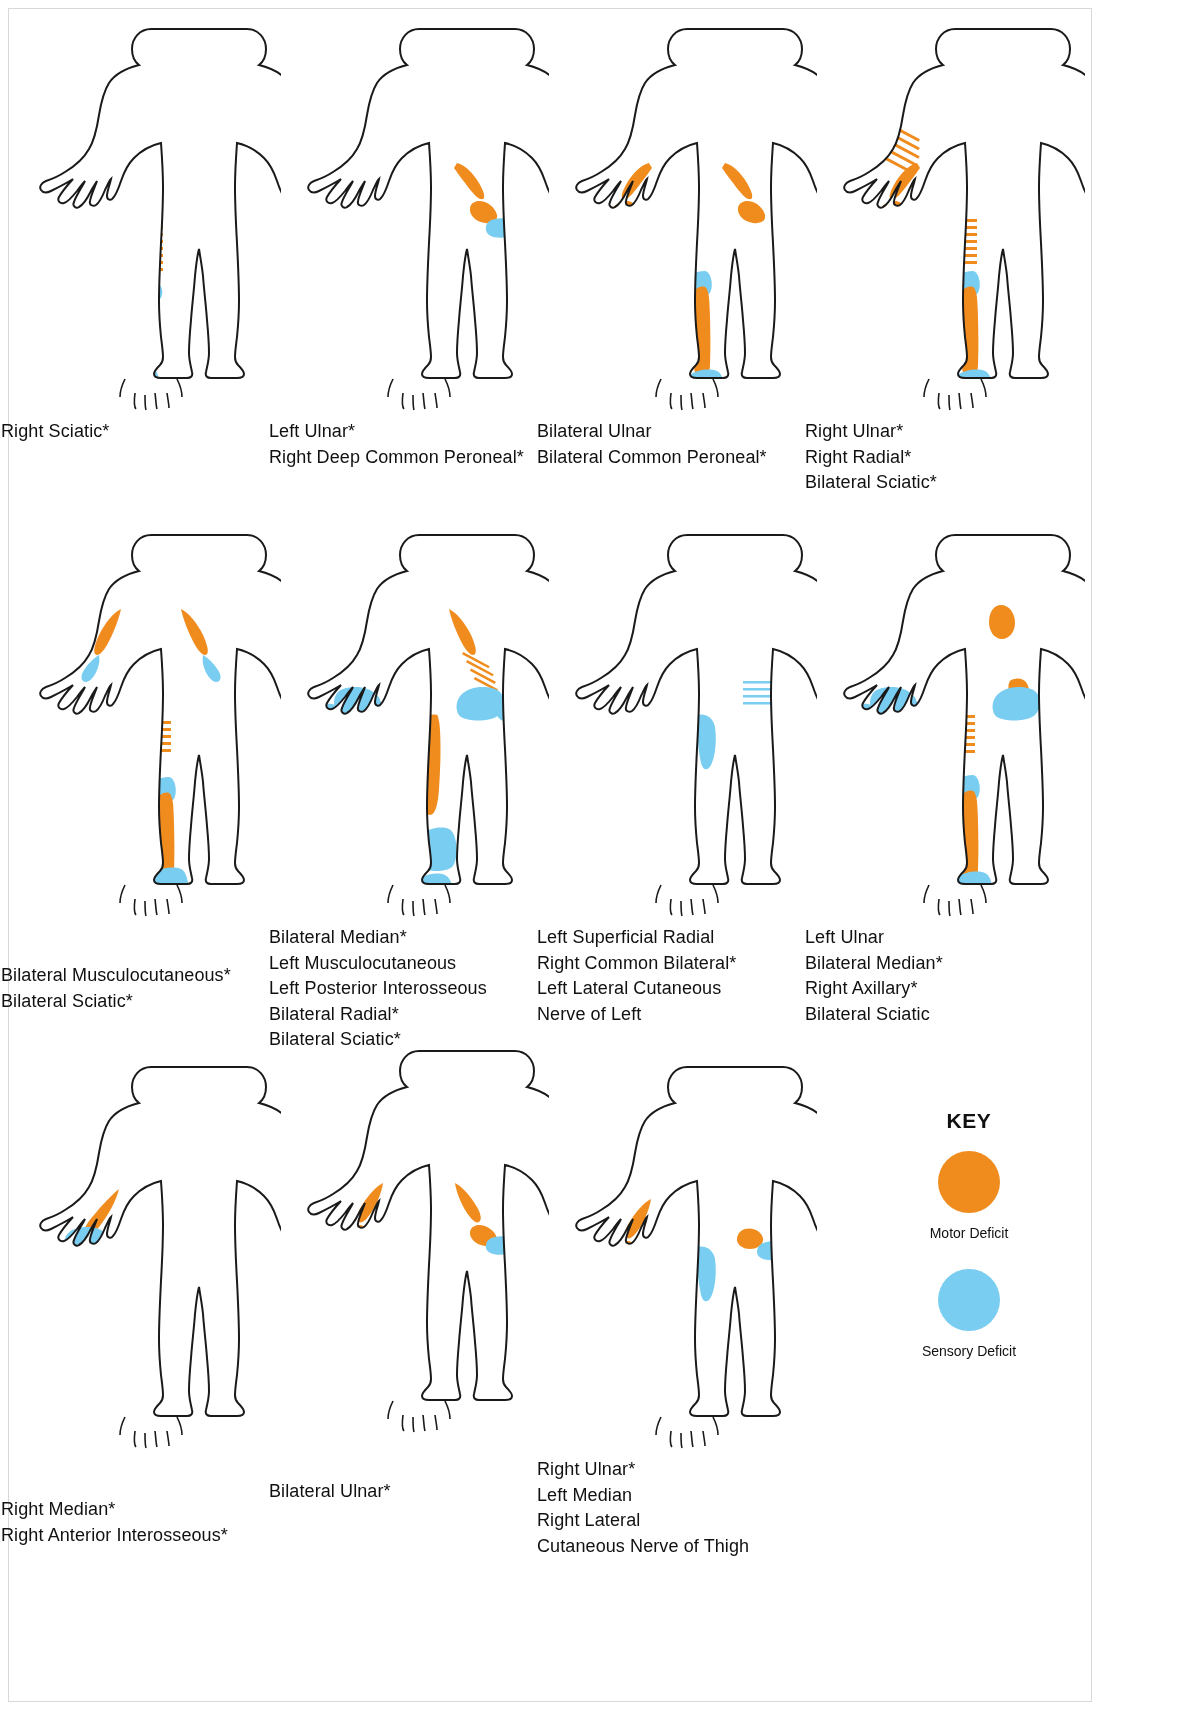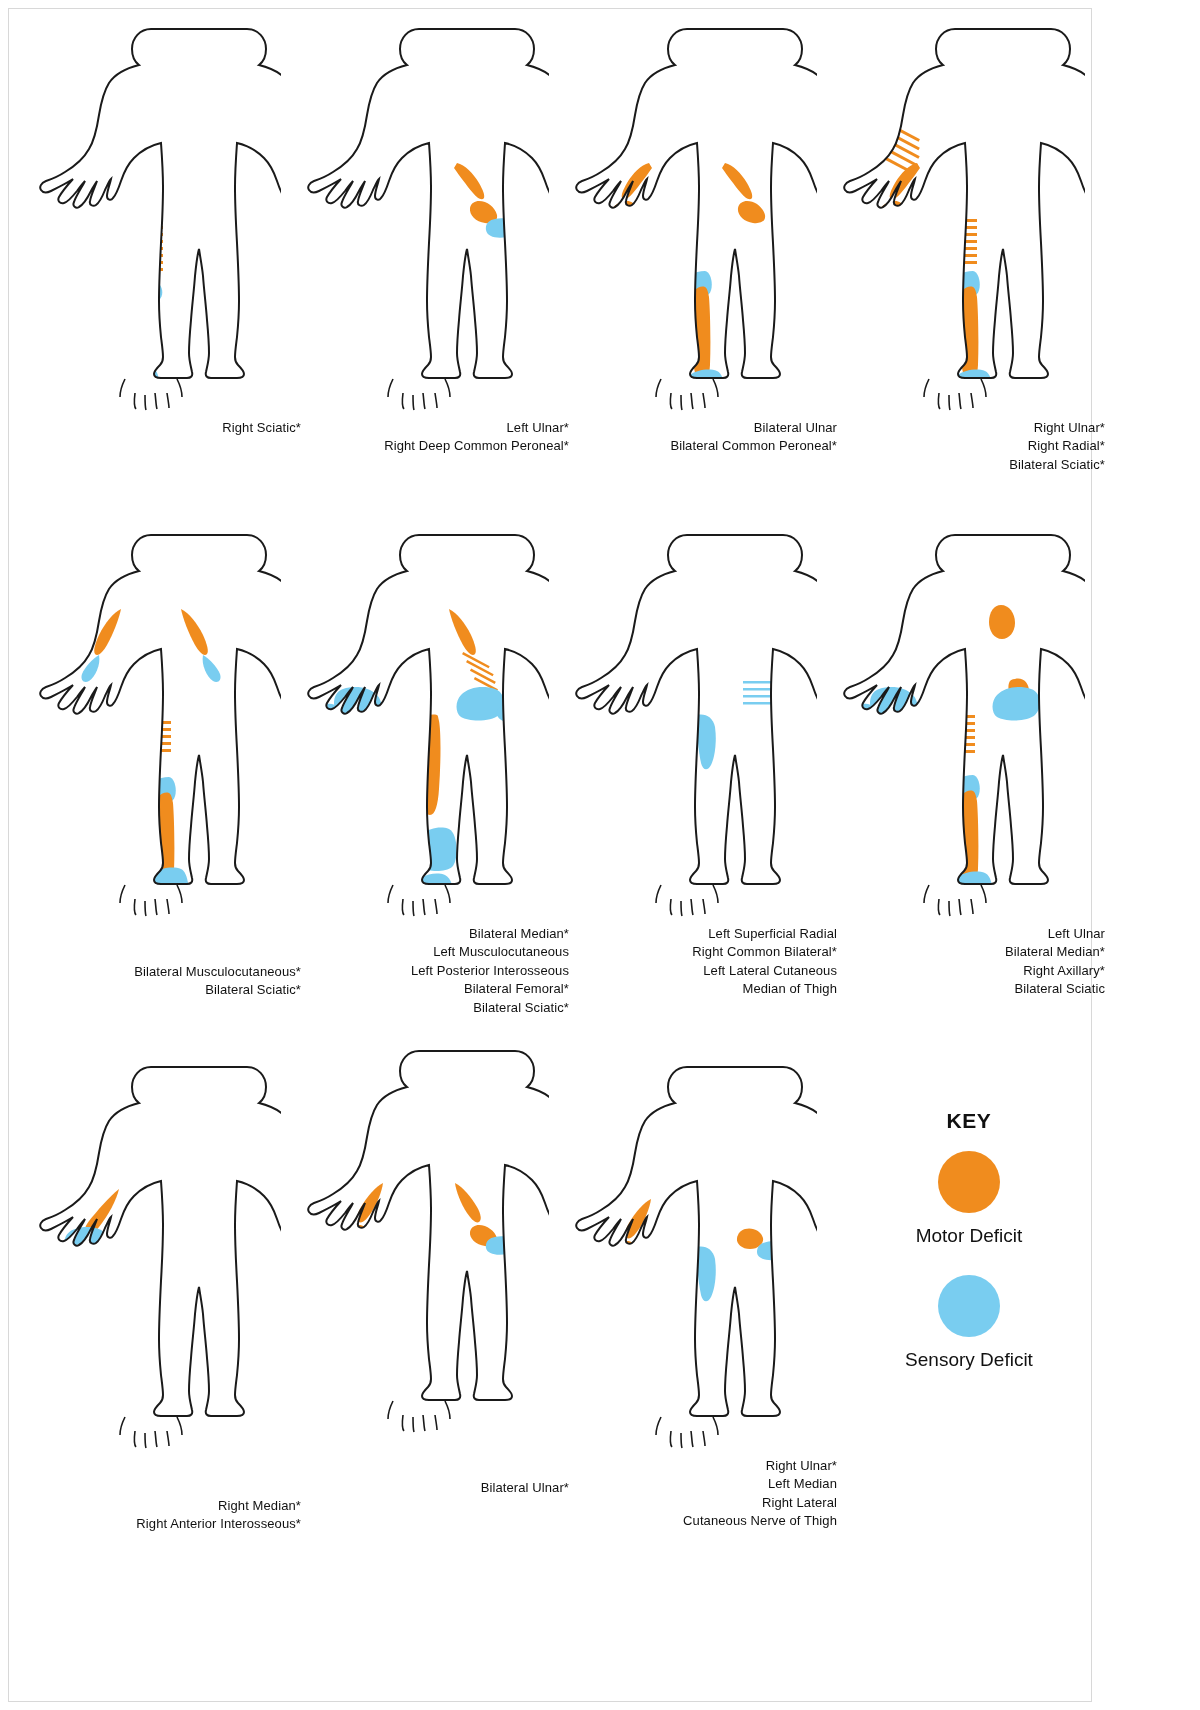--- a/index.html
+++ b/index.html
@@ -40,22 +40,22 @@
     align-items: center;
   }
   .figure-wrap {
     width: 100%;
     display: flex;
     justify-content: center;
     align-items: flex-start;
   }
   .caption {
     margin-top: 6px;
-    text-align: right;
-    font-size: 13px;
+    text-align: left;
+    font-size: 18px;
     line-height: 1.42;
     color: #111111;
     letter-spacing: 0.1px;
     width: 300px;
   }
   .caption div {
     white-space: nowrap;
   }
   
   .key-panel {
@@ -72,21 +72,21 @@
   }
   .key-dot {
     width: 62px;
     height: 62px;
     border-radius: 50%;
     margin: 0 auto;
   }
   .key-dot.motor { background: #F08C1E; }
   .key-dot.sensory { background: #79CDF0; }
   .key-label {
-    font-size: 19px;
+    font-size: 14px;
     margin-top: 12px;
     margin-bottom: 28px;
     color: #111;
   }
   svg { display: block; }
 </style>
 </head>
 <body>
 
 <div id="sheet">
@@ -269,21 +269,21 @@
             <path d="M156 346c-8-3-20-1-26 5-5 6-4 20-1 26 3 6 24 7 31 1 7-7 5-28-4-32z" fill="#79CDF0"></path>
           </g>
           <path d="M130 6c-11 0-19 9-19 20 0 7 3 13 7 16-12 3-24 9-30 18-5 8-8 20-10 32-2 13-5 26-10 34-5 9-14 17-24 23-6 4-13 7-19 9-5 2-7 6-5 9 2 3 6 3 10 1 8-4 16-8 22-12 0 0-10 11-14 18-2 4 1 7 5 6 4-1 9-7 13-12 3-4 6-8 8-10-3 6-9 15-11 21-2 4 2 7 5 5 4-2 9-10 12-16 2-4 5-8 6-10-2 6-6 14-7 20-1 4 3 6 6 4 3-2 7-10 9-15 2-4 4-9 6-11-1 5-4 12-4 17 0 4 4 5 6 2 3-3 6-11 8-17 3-9 7-17 13-23 8-8 18-13 27-15 1 14 2 30 2 44 0 18-1 38-2 56-1 20-2 42-2 58 0 13 1 26 2 36 1 8 2 15 2 20 0 3-1 6-3 8-3 3-6 6-6 9 0 3 3 4 7 4h26c4 0 6-2 5-6-1-5-3-12-3-19 0-10 1-22 2-33 1-14 3-30 4-44 1-10 2-20 4-27 1 7 3 17 4 27 1 14 3 30 4 44 1 11 2 23 2 33 0 7-2 14-3 19-1 4 1 6 5 6h26c4 0 7-1 7-4 0-3-3-6-6-9-2-2-3-5-3-8 0-5 1-12 2-20 1-10 2-23 2-36 0-16-1-38-2-58-1-18-2-38-2-56 0-14 1-30 2-44 9 2 19 7 27 15 6 6 10 14 13 23 2 6 5 14 8 17 2 3 6 2 6-2 0-5-3-12-4-17 2 2 4 7 6 11 2 5 6 13 9 15 3 2 7 0 6-4-1-6-5-14-7-20 1 2 4 6 6 10 3 6 8 14 12 16 3 2 7-1 5-5-2-6-8-15-11-21 2 2 5 6 8 10 4 5 9 11 13 12 4 1 7-2 5-6-4-7-14-18-14-18 6 4 14 8 22 12 4 2 8 2 10-1 2-3 0-7-5-9-6-2-13-5-19-9-10-6-19-14-24-23-5-8-8-21-10-34-2-12-5-24-10-32-6-9-18-15-30-18 4-3 7-9 7-16 0-11-8-20-19-20z" fill="none" stroke="#1a1a1a" stroke-width="2"></path>
           <path d="M114 370c-1 8-1 14 1 16M124 372c0 7 0 12 1 15M134 370c1 8 1 13 2 16M146 370c1 7 2 12 2 15M104 356c-3 6-5 12-5 18M156 356c3 6 5 12 5 18" fill="none" stroke="#1a1a1a" stroke-width="1.6"></path>
         </svg>
       </div>
       <div class="caption">
         <div>Bilateral Median*</div>
         <div>Left Musculocutaneous</div>
         <div>Left Posterior Interosseous</div>
-        <div>Bilateral Femoral*</div>
+        <div>Bilateral Radial*</div>
         <div>Bilateral Sciatic*</div>
       </div>
     </div>
 
     <div class="cell" style="left:548px; top:520px; width:260px;">
       <div class="figure-wrap">
         <svg width="260" height="390" viewBox="0 0 260 390">
           <g clip-path="url(#clipBodyA)">
             <rect x="186" y="152" width="28" height="2.5" fill="#79CDF0"></rect>
             <rect x="186" y="159" width="30" height="2.5" fill="#79CDF0"></rect>
@@ -295,21 +295,21 @@
             <path d="M104 348c7-2 16-1 20 4 4 5 4 20 1 24-3 5-22 6-28 1-6-6-5-26 7-29z" fill="#79CDF0"></path>
           </g>
           <path d="M130 6c-11 0-19 9-19 20 0 7 3 13 7 16-12 3-24 9-30 18-5 8-8 20-10 32-2 13-5 26-10 34-5 9-14 17-24 23-6 4-13 7-19 9-5 2-7 6-5 9 2 3 6 3 10 1 8-4 16-8 22-12 0 0-10 11-14 18-2 4 1 7 5 6 4-1 9-7 13-12 3-4 6-8 8-10-3 6-9 15-11 21-2 4 2 7 5 5 4-2 9-10 12-16 2-4 5-8 6-10-2 6-6 14-7 20-1 4 3 6 6 4 3-2 7-10 9-15 2-4 4-9 6-11-1 5-4 12-4 17 0 4 4 5 6 2 3-3 6-11 8-17 3-9 7-17 13-23 8-8 18-13 27-15 1 14 2 30 2 44 0 18-1 38-2 56-1 20-2 42-2 58 0 13 1 26 2 36 1 8 2 15 2 20 0 3-1 6-3 8-3 3-6 6-6 9 0 3 3 4 7 4h26c4 0 6-2 5-6-1-5-3-12-3-19 0-10 1-22 2-33 1-14 3-30 4-44 1-10 2-20 4-27 1 7 3 17 4 27 1 14 3 30 4 44 1 11 2 23 2 33 0 7-2 14-3 19-1 4 1 6 5 6h26c4 0 7-1 7-4 0-3-3-6-6-9-2-2-3-5-3-8 0-5 1-12 2-20 1-10 2-23 2-36 0-16-1-38-2-58-1-18-2-38-2-56 0-14 1-30 2-44 9 2 19 7 27 15 6 6 10 14 13 23 2 6 5 14 8 17 2 3 6 2 6-2 0-5-3-12-4-17 2 2 4 7 6 11 2 5 6 13 9 15 3 2 7 0 6-4-1-6-5-14-7-20 1 2 4 6 6 10 3 6 8 14 12 16 3 2 7-1 5-5-2-6-8-15-11-21 2 2 5 6 8 10 4 5 9 11 13 12 4 1 7-2 5-6-4-7-14-18-14-18 6 4 14 8 22 12 4 2 8 2 10-1 2-3 0-7-5-9-6-2-13-5-19-9-10-6-19-14-24-23-5-8-8-21-10-34-2-12-5-24-10-32-6-9-18-15-30-18 4-3 7-9 7-16 0-11-8-20-19-20z" fill="none" stroke="#1a1a1a" stroke-width="2"></path>
           <path d="M114 370c-1 8-1 14 1 16M124 372c0 7 0 12 1 15M134 370c1 8 1 13 2 16M146 370c1 7 2 12 2 15M104 356c-3 6-5 12-5 18M156 356c3 6 5 12 5 18" fill="none" stroke="#1a1a1a" stroke-width="1.6"></path>
         </svg>
       </div>
       <div class="caption">
         <div>Left Superficial Radial</div>
         <div>Right Common Bilateral*</div>
         <div>Left Lateral Cutaneous</div>
-        <div>Median of Thigh</div>
+        <div>Nerve of Left</div>
       </div>
     </div>
 
     <div class="cell" style="left:816px; top:520px; width:260px;">
       <div class="figure-wrap">
         <svg width="260" height="390" viewBox="0 0 260 390">
           <g clip-path="url(#clipBodyA)">
             <path d="M176 76c8 0 14 8 14 18 0 9-6 16-13 16-8 0-13-8-13-17 0-10 5-17 12-17z" fill="#F08C1E"></path>
             <path d="M190 150c8-2 14 4 14 12 0 7-6 12-12 10-7-2-10-12-8-18 1-3 3-4 6-4z" fill="#F08C1E"></path>
             <path d="M54 160c12-4 26-2 34 6 6 6 6 18 0 22-8 5-30 5-38-2-8-8-6-23 4-26z" fill="#79CDF0"></path>

